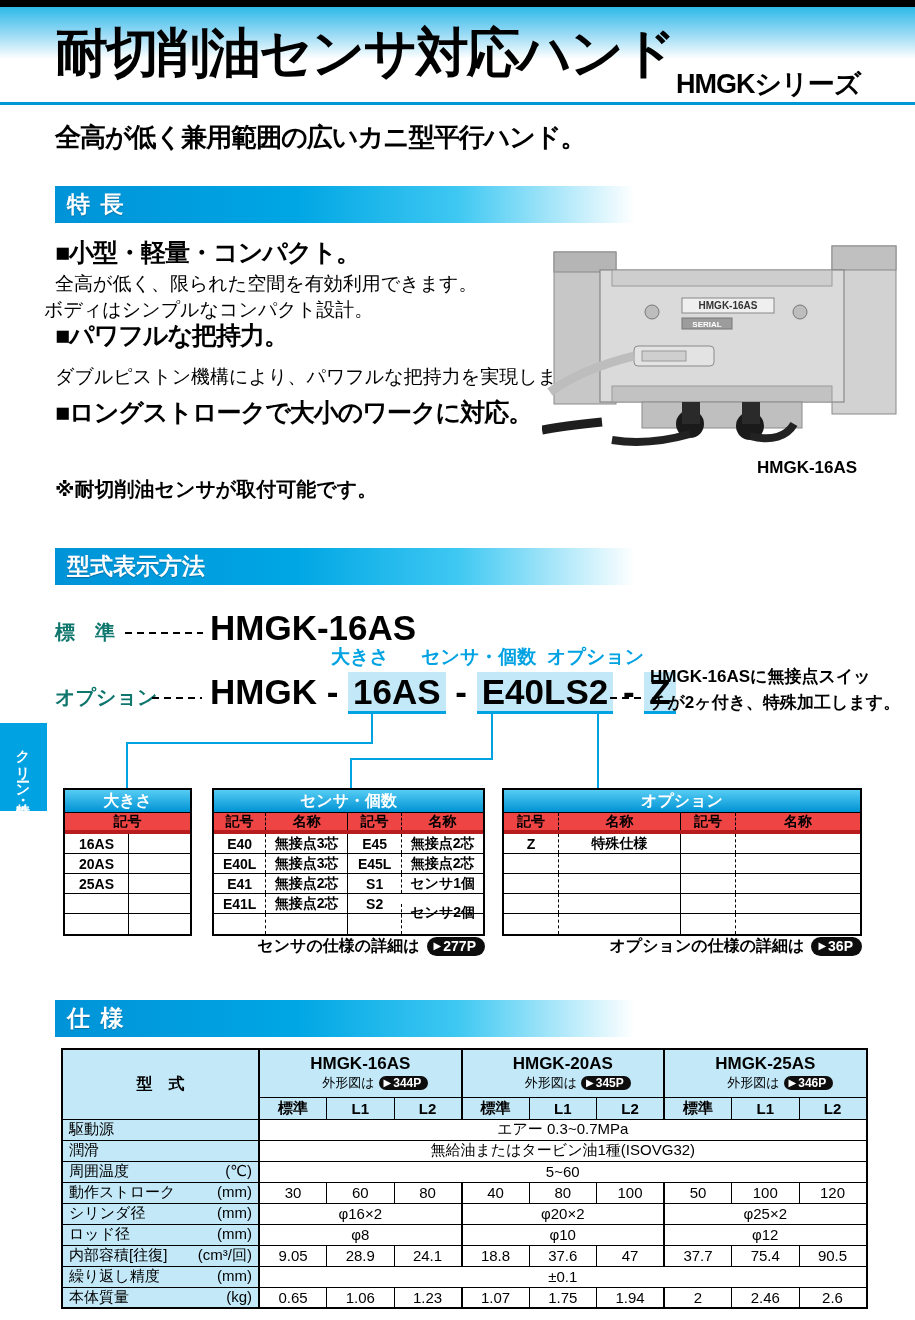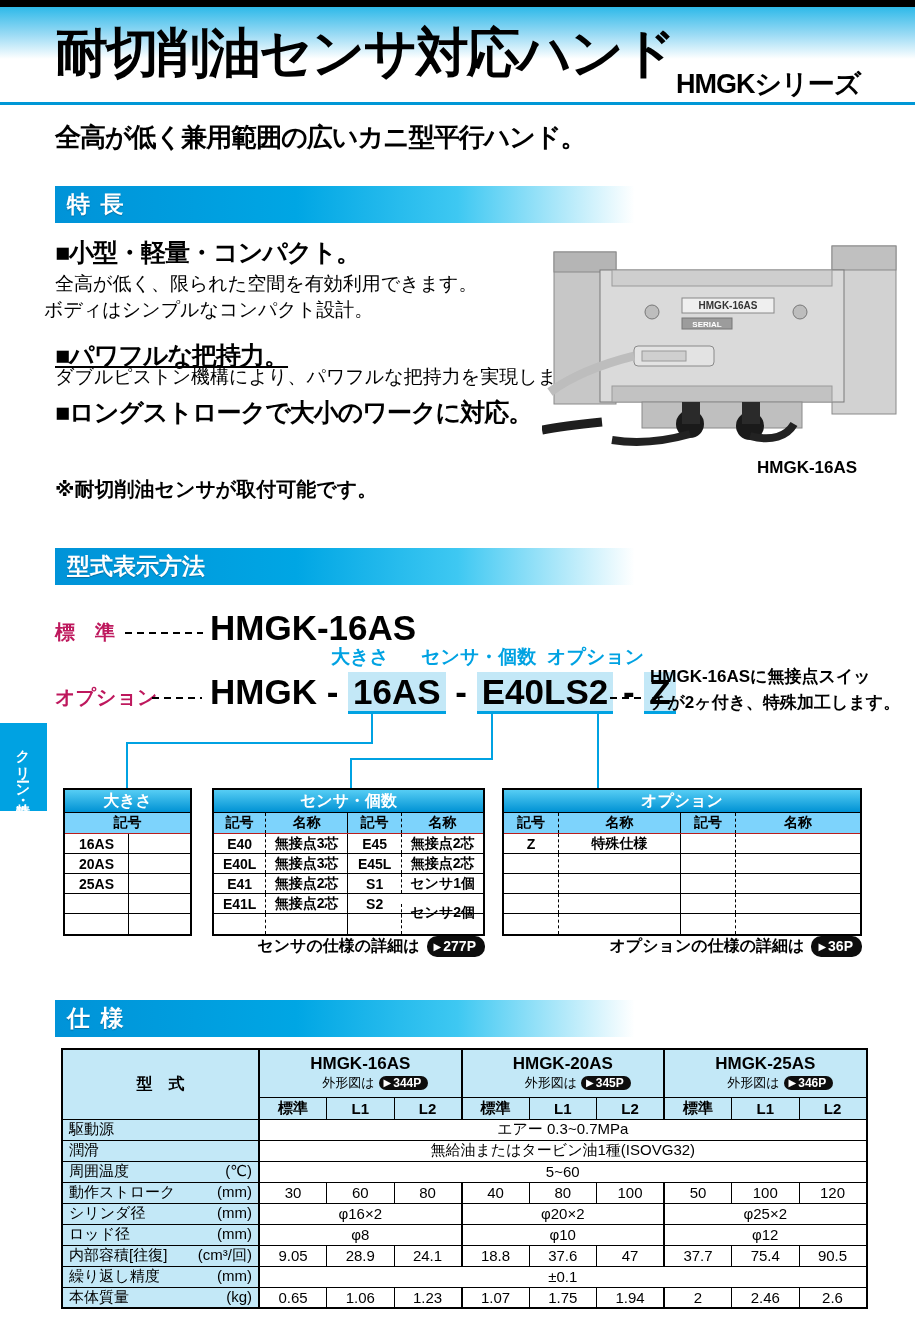--- a/index.html
+++ b/index.html
@@ -24,42 +24,42 @@
                  color:#fff; font-size:23px; font-weight:800; letter-spacing:2px;
                  text-shadow:0 1px 1px rgba(0,40,70,.35); }
 
   
   .feat-h { font-size:25px; font-weight:800; letter-spacing:-1px; }
   .feat-p { font-size:19px; font-family:"Liberation Serif","DejaVu Serif",serif; }
   .feat-note { font-size:20px; font-weight:600; }
   .photo-caption { font-size:17px; font-weight:600; }
 
   
-  .cyan-label { color:#be185d; font-size:20px; font-weight:800; }
+  .cyan-label { color:#0f766e; font-size:20px; font-weight:800; }
   .dashline { height:2px; background-image:repeating-linear-gradient(90deg,#000 0 7px,transparent 7px 12px); }
   .model-big { font-size:35px; font-weight:900; letter-spacing:0px; white-space:nowrap; }
   .hl { background:#c3e8f7; border-bottom:3px solid #00a2e2; padding:0 5px; }
   .part-label { color:#00a2e2; font-size:19px; font-weight:800; }
   .opt-note { font-size:17px; line-height:1.5; font-weight:600; }
   .cline { position:absolute; background:#00a2e2; }
 
   
   .ctable { position:absolute; border:2px solid #000; background:#fff; }
   .ctable .ttl { height:23px; display:flex; align-items:center; justify-content:center;
                  background:linear-gradient(180deg,#56cdf4 0%,#0092d4 100%);
                  color:#fff; font-size:16px; font-weight:800; border-bottom:1px solid #000; }
-  .ctable .sub { height:21px; display:flex; align-items:center; background:#7dd3fc;
-                 font-size:14px; font-weight:600; border-bottom:1px solid #b91c1c; }
+  .ctable .sub { height:21px; display:flex; align-items:center; background:#ef4444;
+                 font-size:14px; font-weight:600; border-bottom:4px solid #b91c1c; }
   .ctable .row { height:20px; display:flex; align-items:center; border-bottom:1px solid #000;
                  font-size:14px; font-weight:700; }
   .ctable .row:last-child { border-bottom:none; }
   .cell { height:100%; display:flex; align-items:center; justify-content:center; }
   .b-dash { border-left:1px dashed #000; }
   .b-solid { border-left:1px solid #000; }
-  .caption-line { display:flex; justify-content:flex-end; gap:7px;
+  .caption-line { display:flex; align-items:center; justify-content:flex-end; gap:7px;
                   font-size:16px; font-weight:700; }
   .pill { display:inline-flex; align-items:center; justify-content:center; gap:2px;
           background:#0d0d0d; color:#fff; border-radius:10px; padding:1px 9px 1px 7px;
           font-size:14px; font-weight:800; line-height:1.2; }
   .pill .tri { font-size:10px; line-height:1; }
 
   
   table.spec { border-collapse:collapse; table-layout:fixed; width:805px; border:2px solid #000;
                font-size:15px; }
   table.spec col.c-label { width:197px; }
@@ -93,21 +93,21 @@
   <div class="abs top-grad"></div>
   <div class="abs page-title">耐切削油センサ対応ハンド</div>
   <div class="abs series">HMGKシリーズ</div>
   <div class="abs title-rule"></div>
   <div class="abs subtitle">全高が低く兼用範囲の広いカニ型平行ハンド。</div>
 
   <div class="abs section-bar" style="left:55px;top:186px;">特 長</div>
   <div class="abs feat-h" style="left:55px;top:236px;">■小型・軽量・コンパクト。</div>
   <div class="abs feat-p" style="left:55px;top:271px;">全高が低く、限られた空間を有効利用できます。</div>
   <div class="abs feat-p" style="left:44px;top:297px;">ボディはシンプルなコンパクト設計。</div>
-  <div class="abs feat-h" style="left:55px;top:339px;text-decoration:underline;">■パワフルな把持力。</div>
+  <div class="abs feat-h" style="left:55px;top:319px;">■パワフルな把持力。</div>
   <div class="abs feat-p" style="left:55px;top:364px;">ダブルピストン機構により、パワフルな把持力を実現します。</div>
   <div class="abs feat-h" style="left:55px;top:396px;">■ロングストロークで大小のワークに対応。</div>
   <div class="abs feat-note" style="left:55px;top:476px;">※耐切削油センサが取付可能です。</div>
 
   <svg class="abs" style="left:542px;top:226px;" width="365" height="228" viewBox="0 0 365 228">
     <rect x="12" y="26" width="62" height="152" fill="#c7c7c7" stroke="#8a8a8a"></rect>
     <rect x="12" y="26" width="62" height="20" fill="#b5b5b5" stroke="#8a8a8a"></rect>
     <rect x="290" y="20" width="64" height="168" fill="#d2d2d2" stroke="#8a8a8a"></rect>
     <rect x="290" y="20" width="64" height="24" fill="#c0c0c0" stroke="#8a8a8a"></rect>
     <rect x="58" y="44" width="244" height="132" fill="#dadada" stroke="#7a7a7a"></rect>

